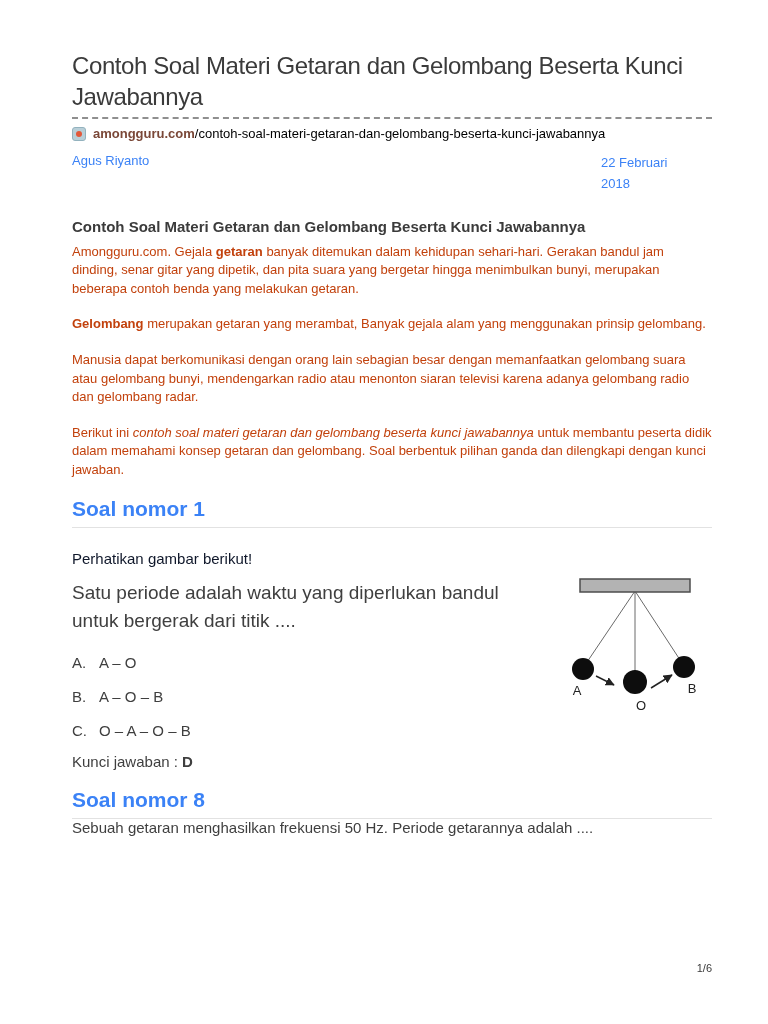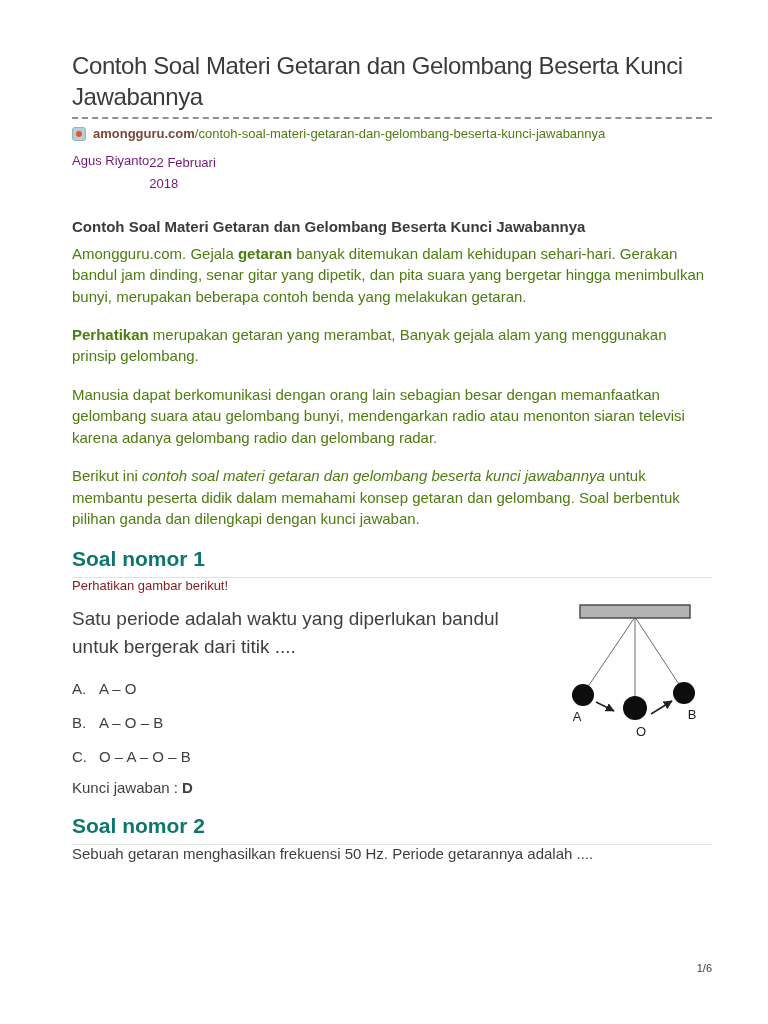--- a/index.html
+++ b/index.html
@@ -8,34 +8,34 @@
   .content { position:absolute; left:72px; top:50px; width:640px; }
 
   .doc-title { font-size:24px; font-weight:400; line-height:1.3; letter-spacing:-0.4px; color:#3b3b3b; }
   .dashed-rule { border:none; border-top:2px dashed #8f8f8f; margin-top:5px; }
 
   .source-row { display:flex; align-items:center; margin-top:7px; font-size:13px; }
   .favicon { width:14px; height:14px; border-radius:3px; background:#b9cfd8; border:1px solid #93b2be;
              position:relative; flex:0 0 auto; margin-right:7px; }
   .favicon-dot { position:absolute; left:3px; top:3px; width:6px; height:6px; border-radius:50%; background:#e2583a; }
   .src-domain { font-weight:700; color:#7a4737; }
-  .src-path { color:#4d7c0f; }
+  .src-path { color:#000000; }
 
-  .byline-row { display:flex; justify-content:flex-start; margin-top:12px; font-size:13px; color:#701a75; }
+  .byline-row { display:flex; justify-content:space-between; margin-top:12px; font-size:13px; color:#3b82f6; }
   .date-block { width:111px; line-height:1.55; }
 
   .article-heading { margin-top:24px; font-size:15px; font-weight:700; color:#3b3b3b; }
-  p.body { margin-top:17px; font-size:15px; line-height:1.43; color:#4d7c0f; }
+  p.body { margin-top:17px; font-size:13px; line-height:1.43; color:#c2410c; }
   p.body.first { margin-top:8px; }
   .b { font-weight:700; }
   .i { font-style:italic; }
 
-  h2.soal-heading { margin-top:18px; font-size:21px; font-weight:700; color:#0f766e;
+  h2.soal-heading { margin-top:18px; font-size:21px; font-weight:700; color:#3b82f6;
                     padding-bottom:6px; border-bottom:1px solid #e2e2e2; clear:both; }
-  p.intro { margin-top:0; font-size:13px; color:#7f1d1d; }
+  p.intro { margin-top:22px; font-size:15px; color:#0f172a; }
 
   .figure-wrap { float:right; width:150px; height:150px; margin:2px 0 6px 12px; }
   .question { margin-top:12px; font-size:19px; line-height:1.43; }
 
   .option { margin-top:17px; font-size:15px; color:#3f3f3f; }
   .option.first { margin-top:20px; }
   .option .letter { display:inline-block; width:27px; }
   .kunci { margin-top:14px; font-size:15px; }
 
   .q2 { font-size:15px; }
@@ -62,21 +62,21 @@
     <div class="date-block">
       <div>22 Februari</div>
       <div>2018</div>
     </div>
   </div>
 
   <div class="article-heading">Contoh Soal Materi Getaran dan Gelombang Beserta Kunci Jawabannya</div>
 
   <p class="body first"><span>Amongguru.com. Gejala </span><span class="b">getaran</span><span> banyak ditemukan dalam kehidupan sehari-hari. Gerakan bandul jam dinding, senar gitar yang dipetik, dan pita suara yang bergetar hingga menimbulkan bunyi, merupakan beberapa contoh benda yang melakukan getaran.</span></p>
 
-  <p class="body"><span class="b">Perhatikan</span><span> merupakan getaran yang merambat, Banyak gejala alam yang menggunakan prinsip gelombang.</span></p>
+  <p class="body"><span class="b">Gelombang</span><span> merupakan getaran yang merambat, Banyak gejala alam yang menggunakan prinsip gelombang.</span></p>
 
   <p class="body">Manusia dapat berkomunikasi dengan orang lain sebagian besar dengan memanfaatkan gelombang suara atau gelombang bunyi, mendengarkan radio atau menonton siaran televisi karena adanya gelombang radio dan gelombang radar.</p>
 
   <p class="body"><span>Berikut ini </span><span class="i">contoh soal materi getaran dan gelombang beserta kunci jawabannya</span><span> untuk membantu peserta didik dalam memahami konsep getaran dan gelombang. Soal berbentuk pilihan ganda dan dilengkapi dengan kunci jawaban.</span></p>
 
   <h2 class="soal-heading">Soal nomor 1</h2>
 
   <p class="intro">Perhatikan gambar berikut!</p>
 
   <div class="figure-wrap">
@@ -102,19 +102,19 @@
   </div>
 
   <p class="question">Satu periode adalah waktu yang diperlukan bandul untuk bergerak dari titik ....</p>
 
   <div class="option first"><span class="letter">A.</span><span>A – O</span></div>
   <div class="option"><span class="letter">B.</span><span>A – O – B</span></div>
   <div class="option"><span class="letter">C.</span><span>O – A – O – B</span></div>
 
   <div class="kunci"><span>Kunci jawaban : </span><span class="b">D</span></div>
 
-  <h2 class="soal-heading">Soal nomor 2</h2>
+  <h2 class="soal-heading">Soal nomor 8</h2>
 
   <p class="q2">Sebuah getaran menghasilkan frekuensi 50 Hz. Periode getarannya adalah ....</p>
 
 </div>
 
 <div class="page-num">1/6</div>
 
 </body></html>

